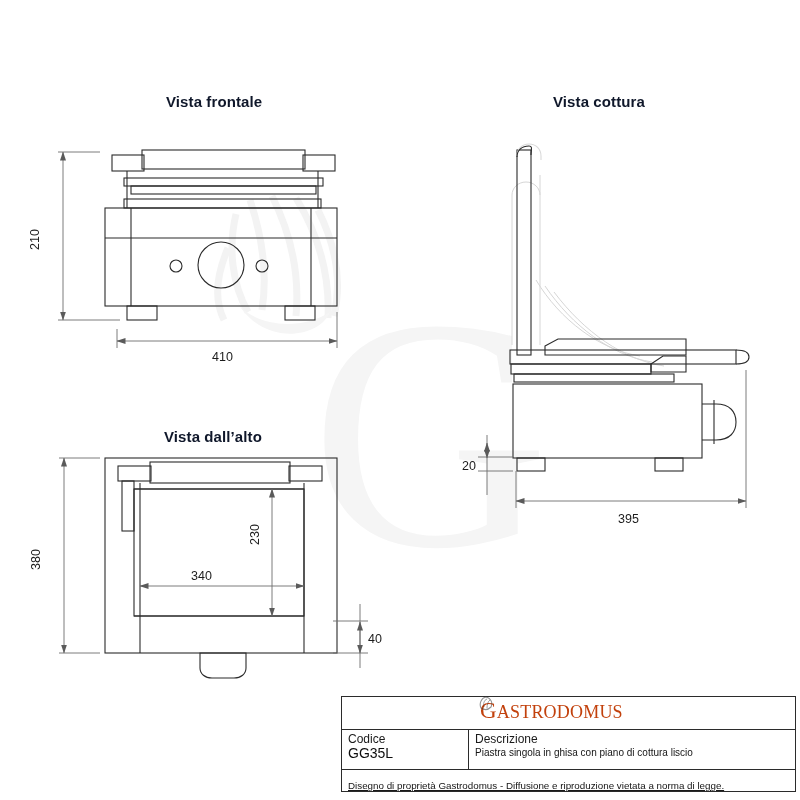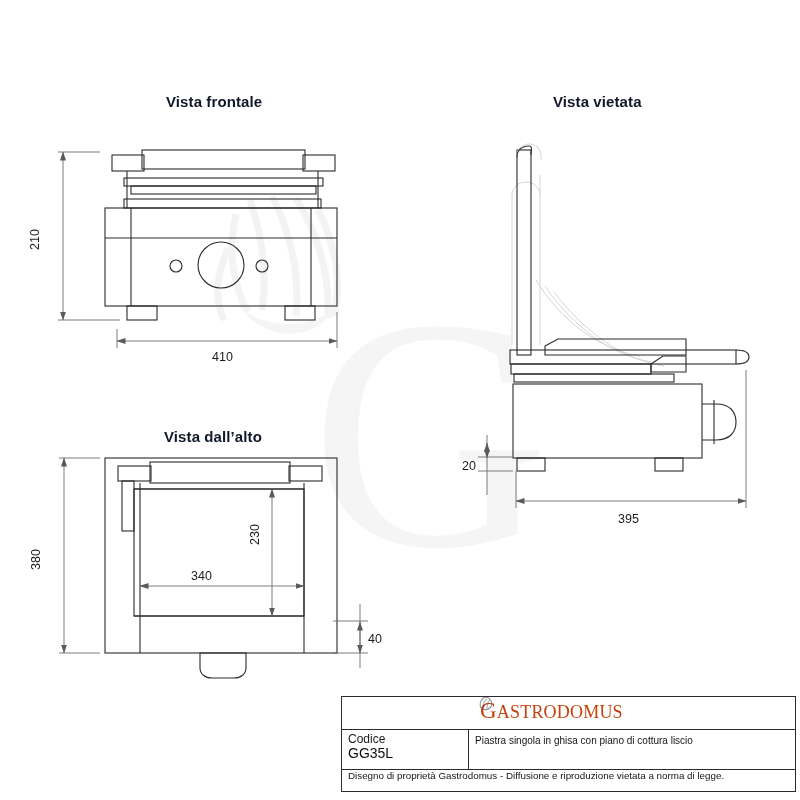--- a/index.html
+++ b/index.html
@@ -116,22 +116,23 @@
   }
   .tb-value-desc {
     font-size: 10px;
     color: #141414;
     line-height: 14px;
     margin-top: 1px;
   }
   #tb-foot-row {
     height: 21px;
     display: flex;
-    align-items: flex-start;
+    align-items: flex-end;
     padding-left: 6px;
+    text-decoration: underline;
   }
   #tb-foot-text {
     font-size: 9.8px;
     color: #141414;
   }
 </style>
 </head>
 <body>
 
 <svg id="sheet" viewBox="0 0 800 800" xmlns="http://www.w3.org/2000/svg">
@@ -283,21 +284,21 @@
 
     <line x1="360" y1="604" x2="360" y2="668"></line>
     <line x1="360" y1="622" x2="360" y2="653" marker-start="url(#arrOut)" marker-end="url(#arrIn)"></line>
     <line x1="333" y1="621" x2="368" y2="621"></line>
     <line x1="333" y1="653" x2="368" y2="653"></line>
   </g>
 
 </svg>
 
 <div class="view-title" id="title-frontale">Vista frontale</div>
-<div class="view-title" id="title-laterale">Vista vietata</div>
+<div class="view-title" id="title-laterale">Vista cottura</div>
 <div class="view-title" id="title-alto">Vista dall’alto</div>
 
 <div class="dim-text dim-vert" style="left:28px; top:250px;">210</div>
 <div class="dim-text" style="left:212px; top:350px;">410</div>
 
 <div class="dim-text" style="left:462px; top:459px;">20</div>
 <div class="dim-text" style="left:618px; top:512px;">395</div>
 
 <div class="dim-text dim-vert" style="left:29px; top:570px;">380</div>
 <div class="dim-text dim-vert" style="left:248px; top:545px;">230</div>
@@ -316,20 +317,21 @@
       <span id="logo-text"><span class="cap">G</span><span>ASTRODOMUS</span></span>
     </div>
   </div>
 
   <div id="tb-mid-row">
     <div id="tb-col-code">
       <div class="tb-label">Codice</div>
       <div class="tb-value-code">GG35L</div>
     </div>
     <div id="tb-col-desc">
+      <div class="tb-label">Descrizione</div>
       <div class="tb-value-desc">Piastra singola in ghisa con piano di cottura liscio</div>
     </div>
   </div>
 
   <div id="tb-foot-row">
     <div id="tb-foot-text">Disegno di proprietà Gastrodomus -  Diffusione e riproduzione vietata a norma di legge.</div>
   </div>
 
 </div>
 

